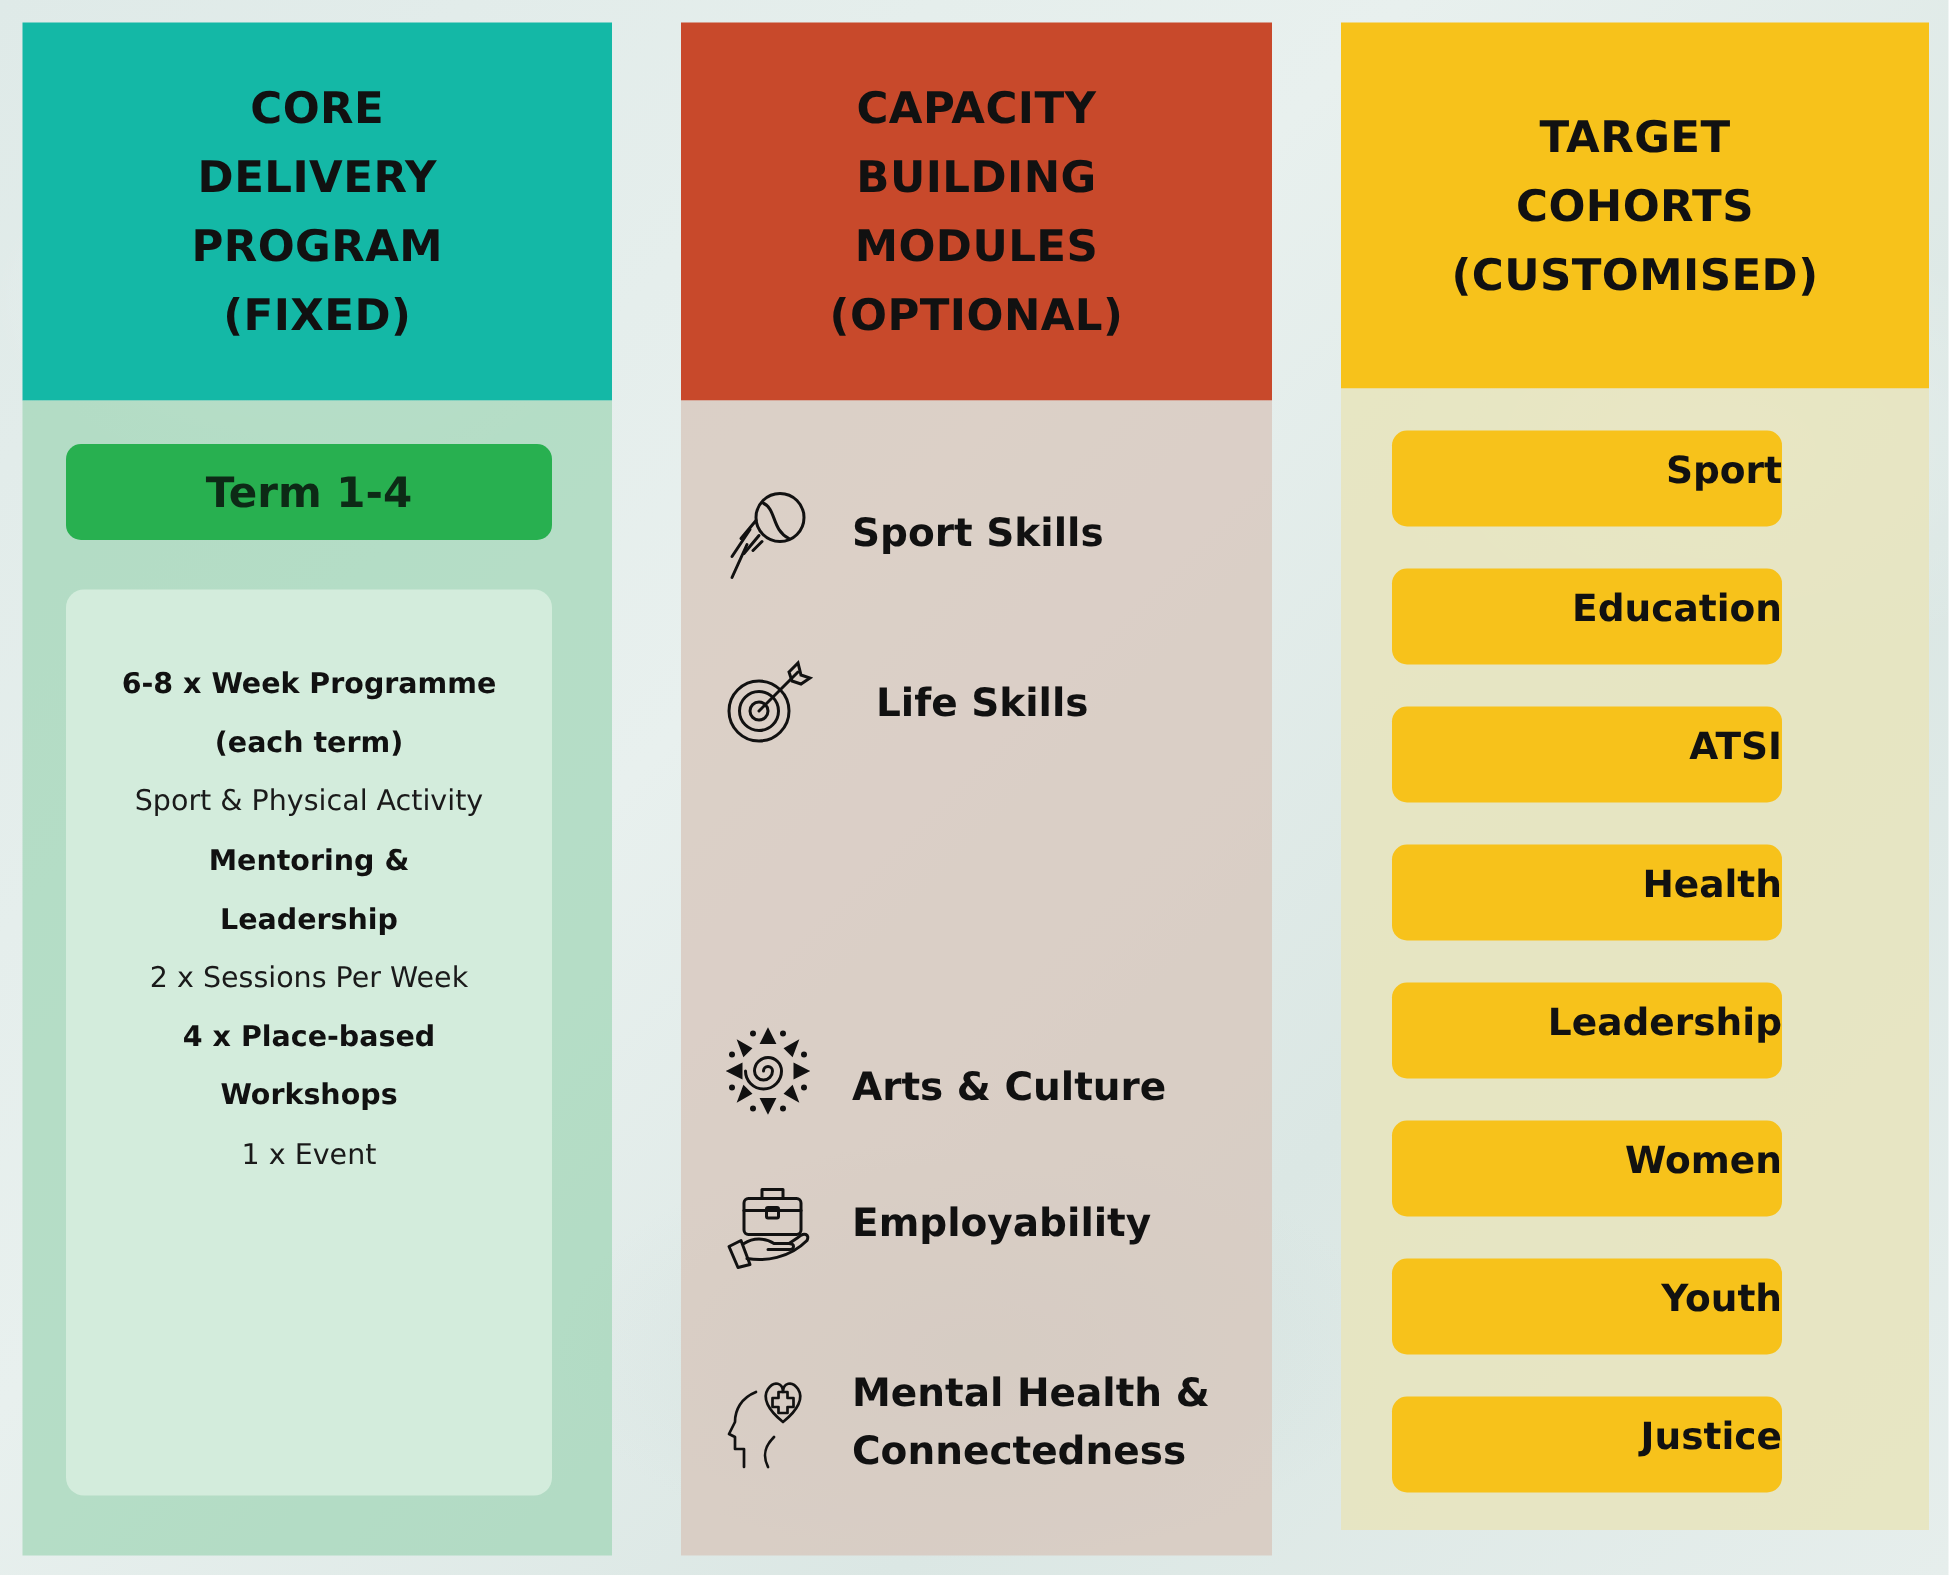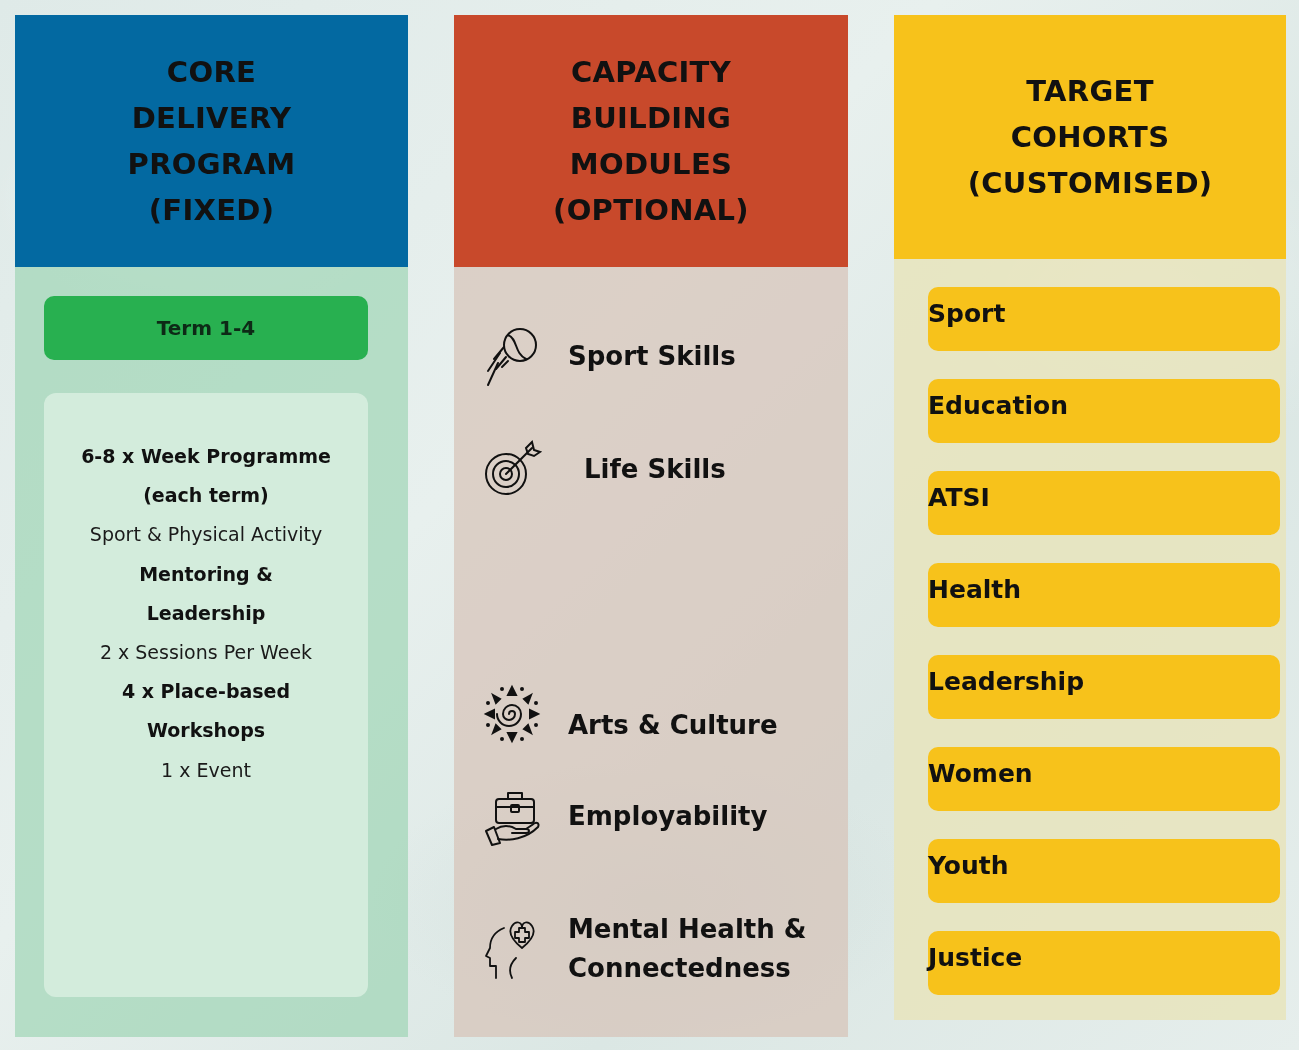--- a/index.html
+++ b/index.html
@@ -21,27 +21,27 @@
   .col { position: absolute; top: 15px; }
   .col-header {
     display: flex; align-items: center; justify-content: center;
     text-align: center; font-weight: bold; font-size: 29px; line-height: 46px;
     letter-spacing: 0.3px; color: #111;
   }
   .col-body { position: relative; }
 
   
   #col-core { left: 15px; width: 393px; }
-  #col-core .col-header { height: 252px; background: #0369a1; }
+  #col-core .col-header { height: 252px; background: #14b8a6; }
   #col-core .col-body { height: 770px; background: rgba(150, 210, 175, 0.62); }
   .term-pill {
     position: absolute; left: 29px; top: 29px; width: 324px; height: 64px;
     background: #28b050; border-radius: 10px;
     display: flex; align-items: center; justify-content: center;
-    font-weight: bold; font-size: 20px; color: #0d2a16;
+    font-weight: bold; font-size: 28px; color: #0d2a16;
   }
   .core-card {
     position: absolute; left: 29px; top: 126px; width: 324px; height: 604px;
     background: #d3ecdc; border-radius: 12px;
     padding-top: 44px; text-align: center; font-size: 19px; line-height: 39.2px;
   }
   .core-card .b { font-weight: bold; display: block; }
   .core-card .n { font-weight: normal; display: block; color: #1a1a1a; }
 
   
@@ -55,23 +55,23 @@
   .module .icon svg { width: 60px; height: 62px; display: block; }
   .module .label {
     margin-left: 26px; font-weight: bold; font-size: 26px; line-height: 39px; color: #111;
   }
 
   
   #col-target { left: 894px; width: 392px; }
   #col-target .col-header { height: 244px; background: #f7c21b; }
   #col-target .col-body { height: 761px; background: rgba(232, 228, 188, 0.85); }
   .cohort-pill {
-    position: absolute; left: 34px; width: 352px; height: 64px;
+    position: absolute; left: 34px; width: 260px; height: 64px;
     background: #f7c21b; border-radius: 10px;
-    text-align: left; font-weight: bold; font-size: 25px; line-height: 54px; color: #111;
+    text-align: right; font-weight: bold; font-size: 25px; line-height: 54px; color: #111;
   }
 </style>
 </head>
 <body>
 
 <div class="bg-swirl"></div>
 
 <section class="col" id="col-core">
   <div class="col-header">
     <div>

